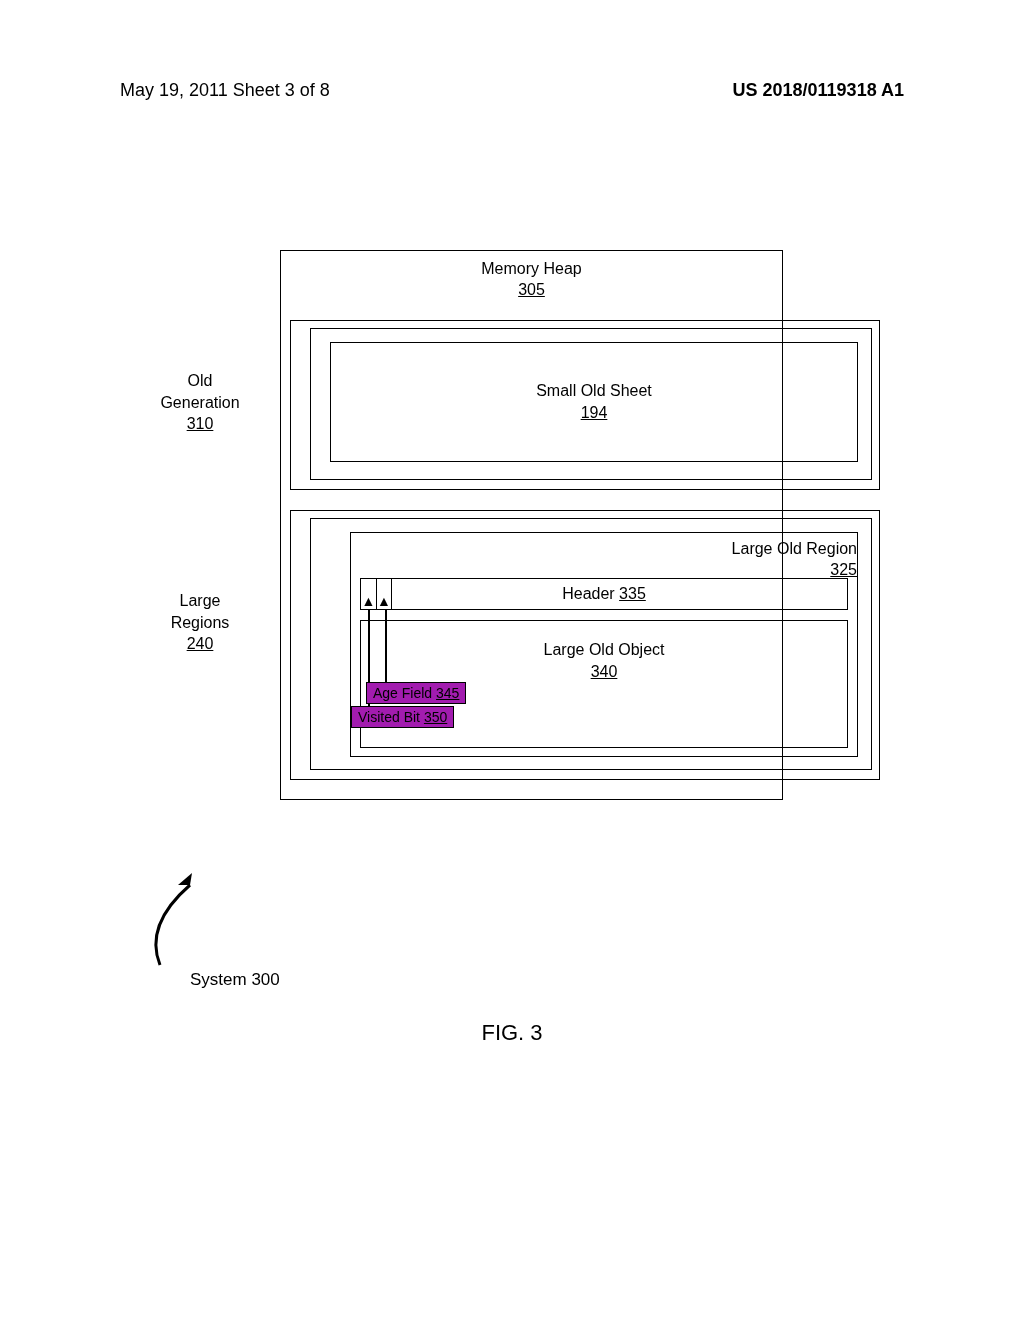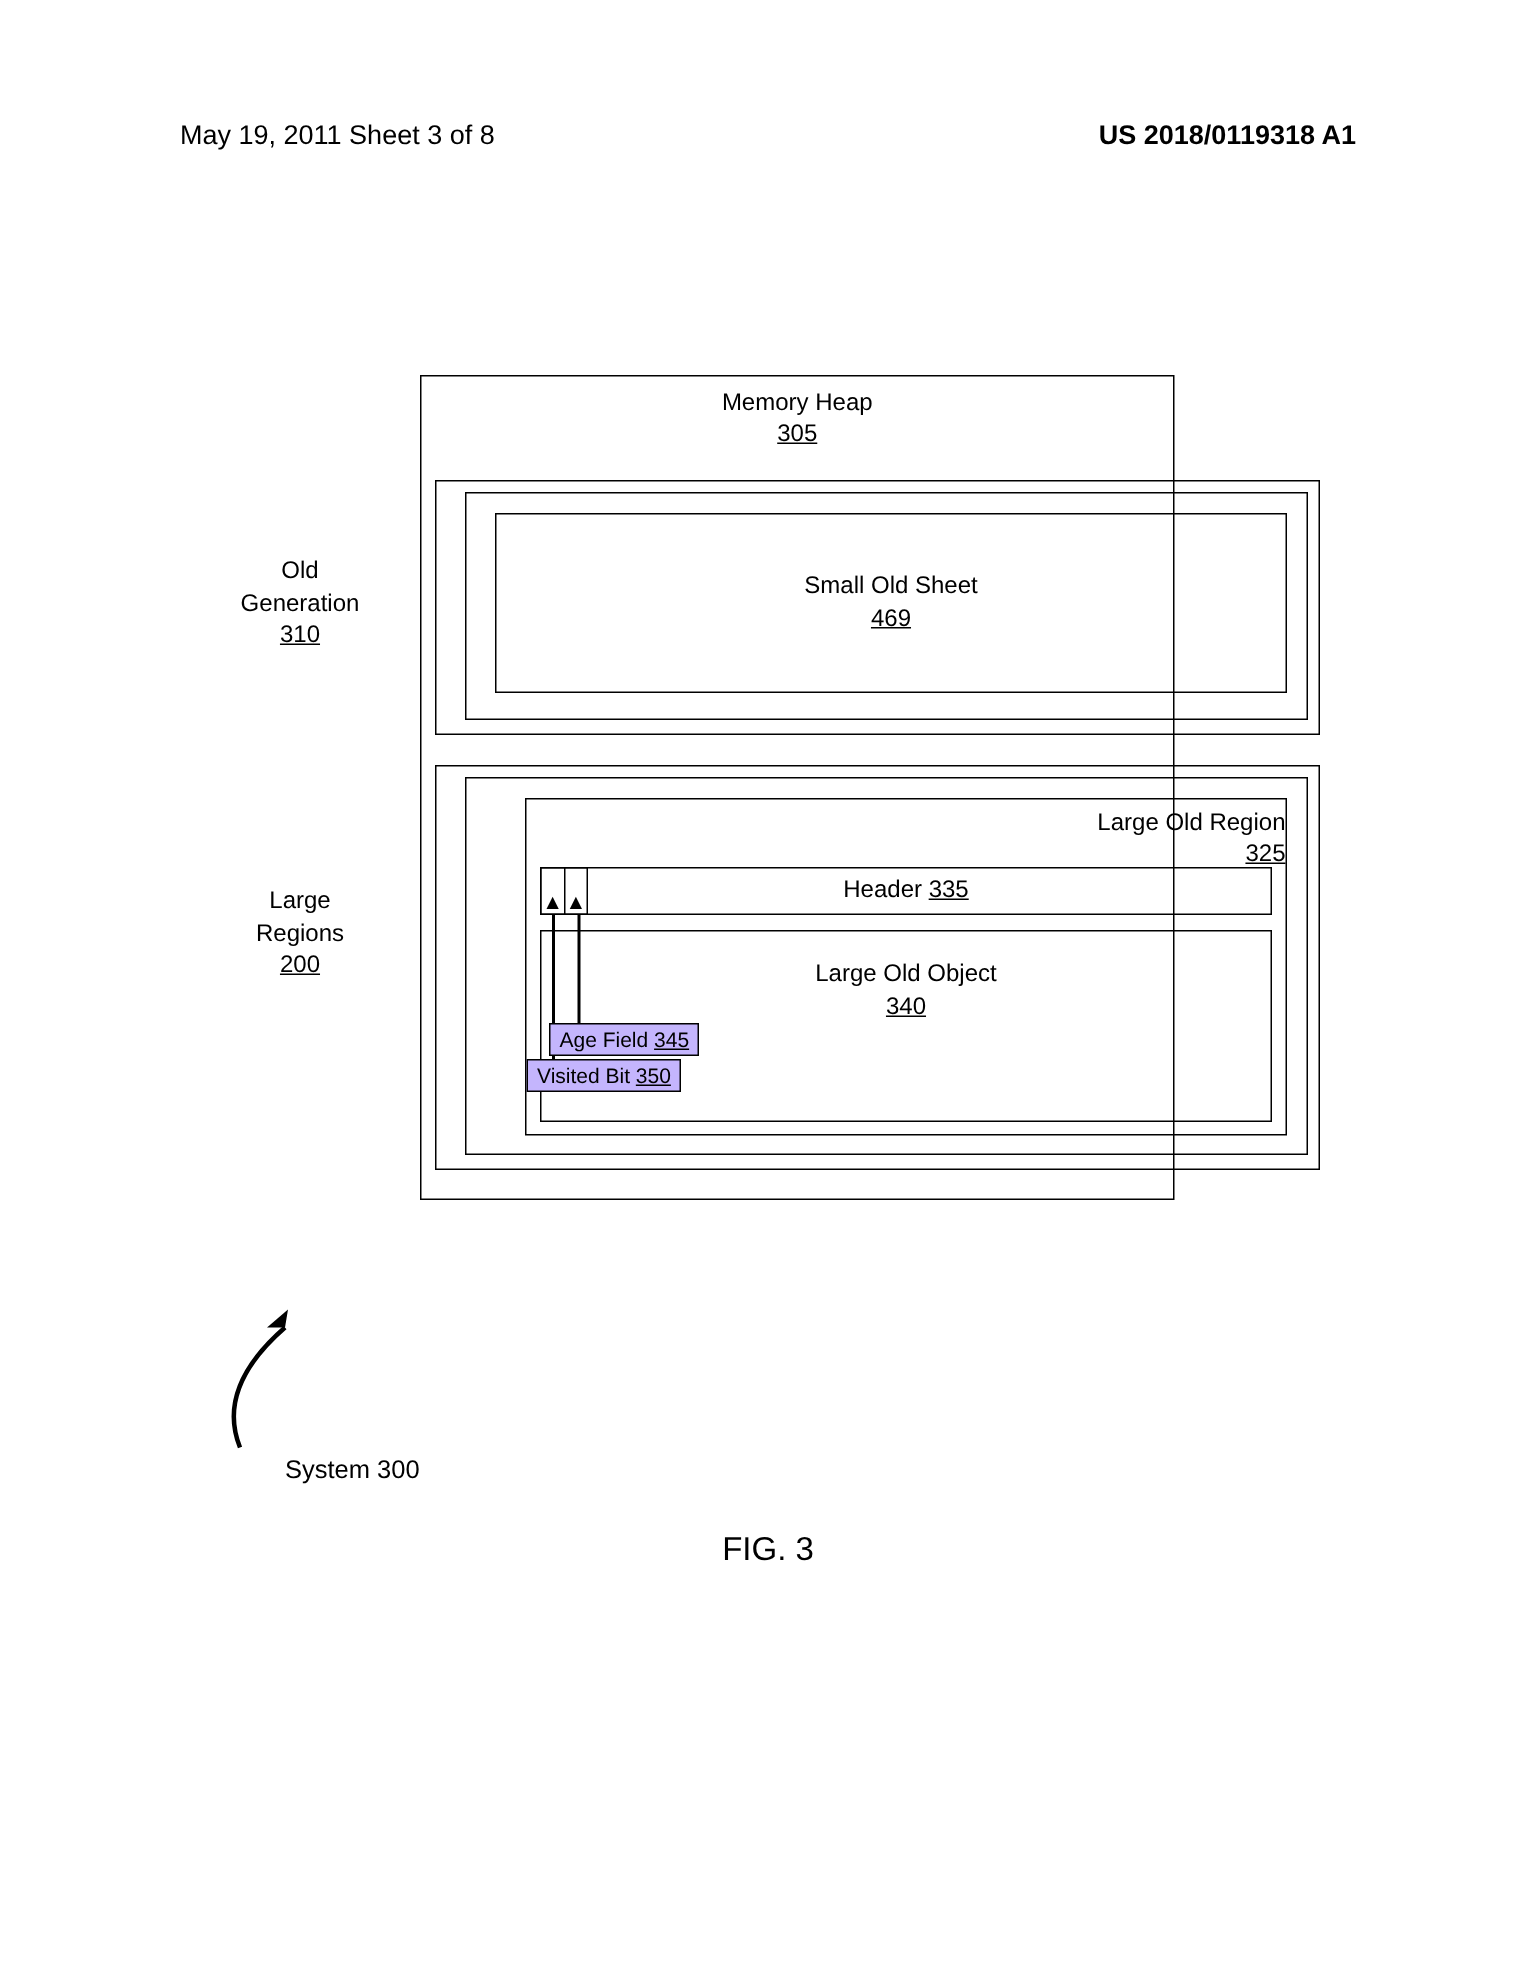--- a/index.html
+++ b/index.html
@@ -138,21 +138,21 @@
     box-sizing: border-box;
   }
   .loo-title { text-align:center; margin-top:18px; line-height:1.35; }
 
   .callout {
     position: absolute;
     border: 1.5px solid #000;
     box-sizing: border-box;
     font-size: 14px;
     padding: 2px 6px;
-    background: #c4b5fd;
+    background: #a21caf;
     text-align: center;
   }
   .callout.age    { left: 236px; top: 432px; }
   .callout.visited{ left: 221px; top: 456px; }
 
   .side-label {
     position: absolute;
     left: 0;
     width: 140px;
     text-align:center;
@@ -204,35 +204,35 @@
 
   <div class="side-label oldgen">
     <span style="white-space:pre-line;">Old
 Generation</span><br>
     <span class="u">310</span>
   </div>
 
   <div class="side-label large">
     <span style="white-space:pre-line;">Large
 Regions</span><br>
-    <span class="u">200</span>
+    <span class="u">240</span>
   </div>
 
   <div class="heap">
     <div class="heap-title">
       <span>Memory Heap</span><br>
       <span class="u">305</span>
     </div>
   </div>
 
   <div class="old-gen-outer"></div>
   <div class="old-gen-inner"></div>
   <div class="small-old">
     <span>Small Old Sheet</span>
-    <span class="u">469</span>
+    <span class="u">194</span>
   </div>
 
   <div class="large-regions-outer"></div>
   <div class="large-regions-inner"></div>
 
   <div class="large-old-region">
     <div class="lor-title">
       <span>Large Old Region</span><br>
       <span class="u">325</span>
     </div>

